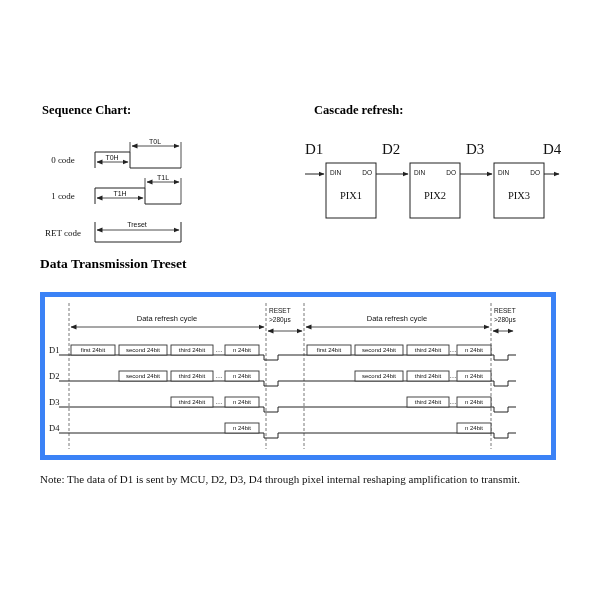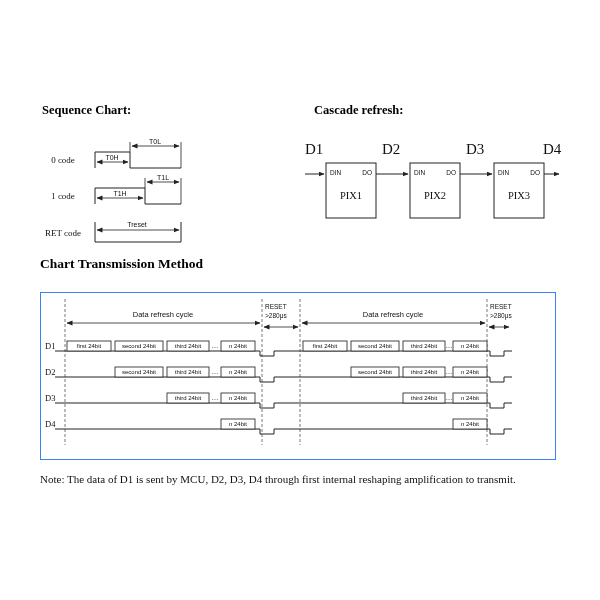--- a/index.html
+++ b/index.html
@@ -2,21 +2,21 @@
 <html><head>
 <meta charset="utf-8">
 <style>
   html,body{margin:0;padding:0;background:#fff;}
   body{width:600px;height:600px;font-family:"Liberation Serif","DejaVu Serif",serif;color:#111;}
   .page{position:relative;width:600px;height:600px;background:#fff;overflow:hidden;}
   .abs{position:absolute;}
   .heading{position:absolute;font-weight:bold;font-size:12.5px;color:#000;}
   .heading-lg{position:absolute;font-weight:bold;font-size:13.5px;color:#000;}
   .note{position:absolute;font-size:11px;color:#111;width:548px;line-height:1.25;}
-  .trans-box{position:absolute;border:1px solid #3b82f6;background:#fff;box-sizing:border-box;}
+  .trans-box{position:absolute;border:5px solid #3b82f6;background:#fff;box-sizing:border-box;}
   svg{display:block;}
   svg text{font-family:"Liberation Sans","DejaVu Sans",sans-serif;fill:#111;}
   .wf{stroke:#222;stroke-width:1;fill:none;}
   .thin{stroke:#222;stroke-width:0.8;fill:none;}
   .meas{stroke:#222;stroke-width:0.8;fill:none;marker-start:url(#ah);marker-end:url(#ah);}
   .aend{stroke:#222;stroke-width:1;fill:none;marker-end:url(#ah);}
   .dash{stroke:#555;stroke-width:0.8;fill:none;stroke-dasharray:3,2;}
   .pixrect{fill:#fff;stroke:#222;stroke-width:1;}
   .segrect{fill:#fff;stroke:#333;stroke-width:0.9;}
   .serif-t{font-family:"Liberation Serif","DejaVu Serif",serif;}
@@ -31,21 +31,21 @@
   <svg width="0" height="0" style="position:absolute" aria-hidden="true">
     <defs>
       <marker id="ah" viewBox="0 0 6 6" markerWidth="6" markerHeight="6" refX="5.5" refY="3" orient="auto-start-reverse" markerUnits="userSpaceOnUse">
         <path d="M0,0.5 L6,3 L0,5.5 Z" fill="#222"></path>
       </marker>
     </defs>
   </svg>
 
   <div class="heading" style="left:42px;top:103px">Sequence Chart:</div>
   <div class="heading" style="left:314px;top:103px">Cascade refresh:</div>
-  <div class="heading-lg" style="left:40px;top:256px">Chart Transmission Method</div>
+  <div class="heading-lg" style="left:40px;top:256px">Data Transmission Treset</div>
 
   <svg class="abs" style="left:33px;top:134px" width="160" height="112" viewBox="0 0 160 112">
 
     <text class="serif-t t9" x="30" y="29" text-anchor="middle">0 code</text>
     <path class="wf" d="M62,34 V18 H97 V34 H148"></path>
     <path class="thin" d="M97,18 V8 M148,34 V8"></path>
     <path class="meas" d="M64,28 H95"></path>
     <text class="t7" x="79" y="26" text-anchor="middle">T0H</text>
     <path class="meas" d="M99,12 H146"></path>
     <text class="t7" x="122" y="10" text-anchor="middle">T0L</text>
@@ -166,15 +166,15 @@
 
       <text class="serif-t t85" x="4" y="134">D4</text>
       <path class="wf" d="M14,136 H219 V141 H233 V136 H449 V141 H463 V136 H471"></path>
       <rect class="segrect" x="180" y="126" width="34" height="10"></rect>
       <text class="t6" x="197" y="133" text-anchor="middle">n 24bit</text>
       <rect class="segrect" x="412" y="126" width="34" height="10"></rect>
       <text class="t6" x="429" y="133" text-anchor="middle">n 24bit</text>
     </svg>
   </div>
 
-  <div class="note" style="left:40px;top:473px">Note: The data of D1 is sent by MCU, D2, D3, D4 through first internal reshaping amplification to transmit.</div>
+  <div class="note" style="left:40px;top:473px">Note: The data of D1 is sent by MCU, D2, D3, D4 through pixel internal reshaping amplification to transmit.</div>
 
 </div>
 
 </body></html>

